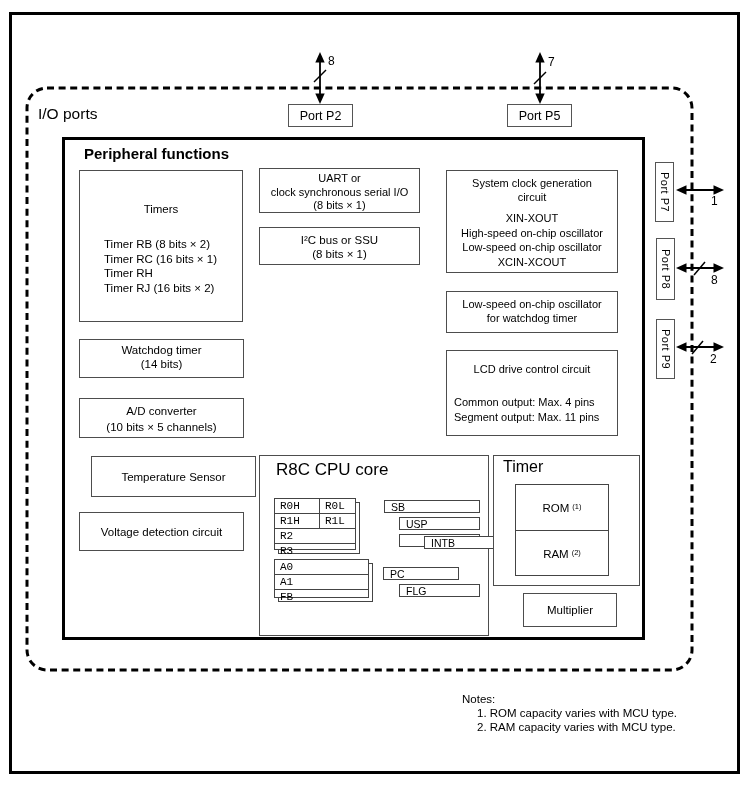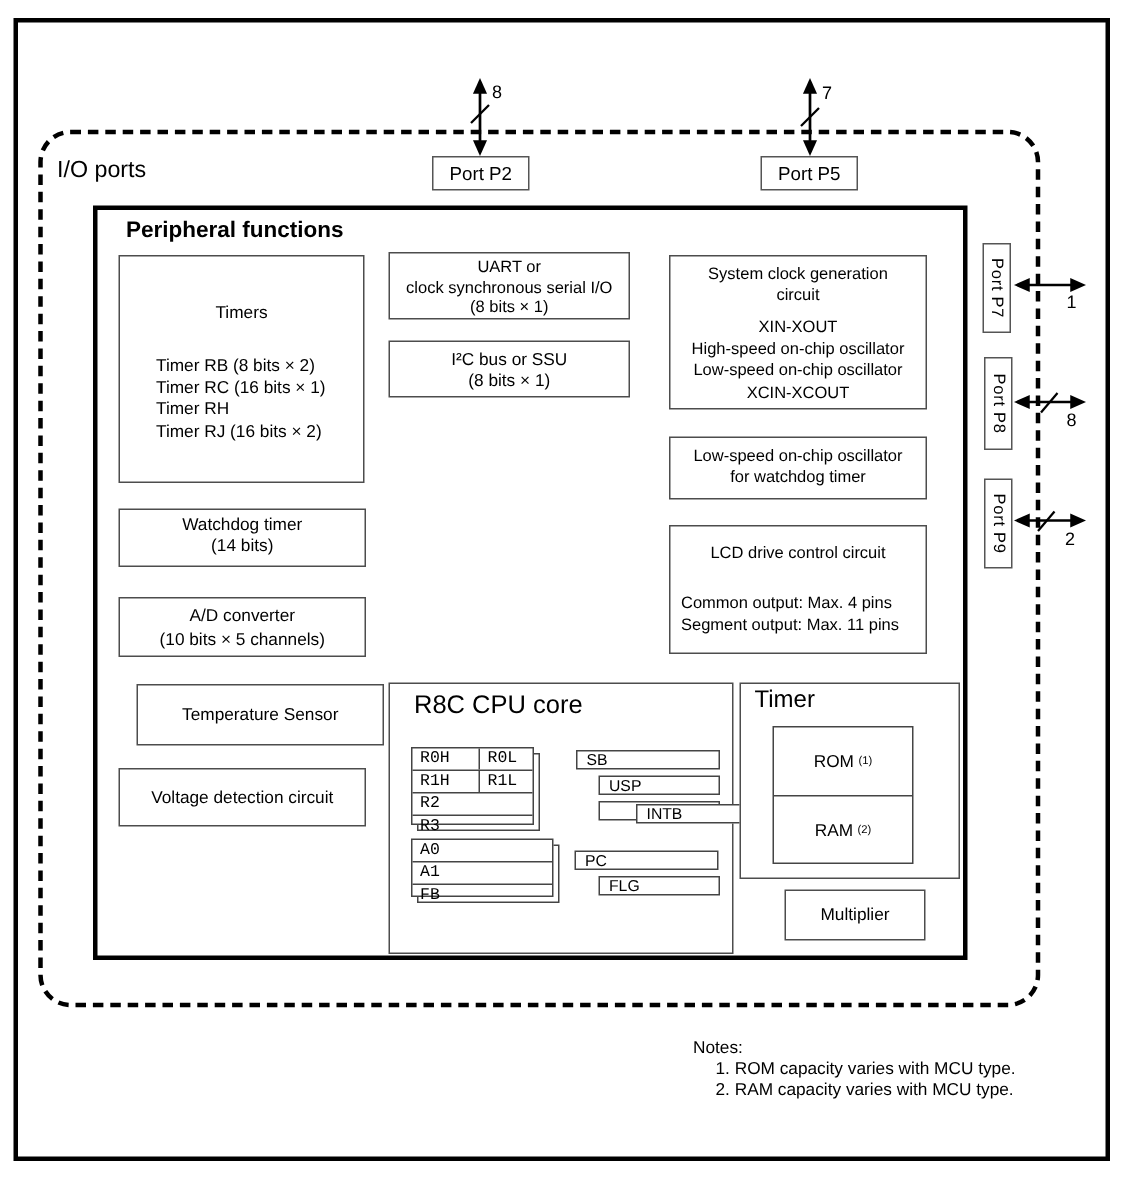--- a/index.html
+++ b/index.html
@@ -218,21 +218,21 @@
         <div class="regrow">
           <span class="regcell full">FB</span>
         </div>
       </div>
     </div>
 
     <div class="ctrlreg" style="left:124px;top:44px;width:96px;">SB</div>
     <div class="ctrlreg" style="left:139px;top:61px;width:81px;">USP</div>
     <div class="ctrlreg" style="left:139px;top:78px;width:81px;padding-left:32px;">ISP</div>
     <div class="ctrlreg" style="left:123px;top:80px;width:96px;margin-left:41px;">INTB</div>
-    <div class="ctrlreg" style="left:123px;top:111px;width:96px;">PC</div>
+    <div class="ctrlreg" style="left:123px;top:111px;width:76px;">PC</div>
     <div class="ctrlreg" style="left:139px;top:128px;width:81px;">FLG</div>
   </div>
 
   <div class="block" style="left:493px;top:455px;width:147px;height:131px;text-align:left;">
     <div class="mem-title">Timer</div>
     <div class="romram" style="left:21px;top:28px;width:94px;height:92px;">
       <div class="memcell rom-cell">
         <span>ROM</span>
           <sup>(1)</sup>
       </div>

